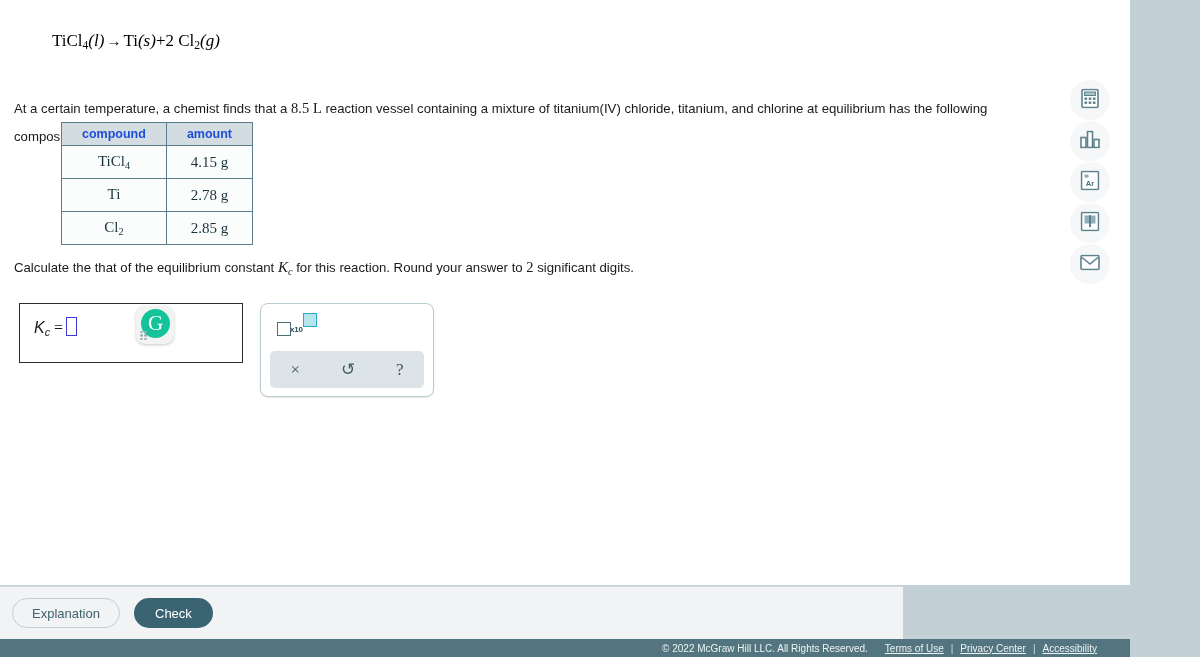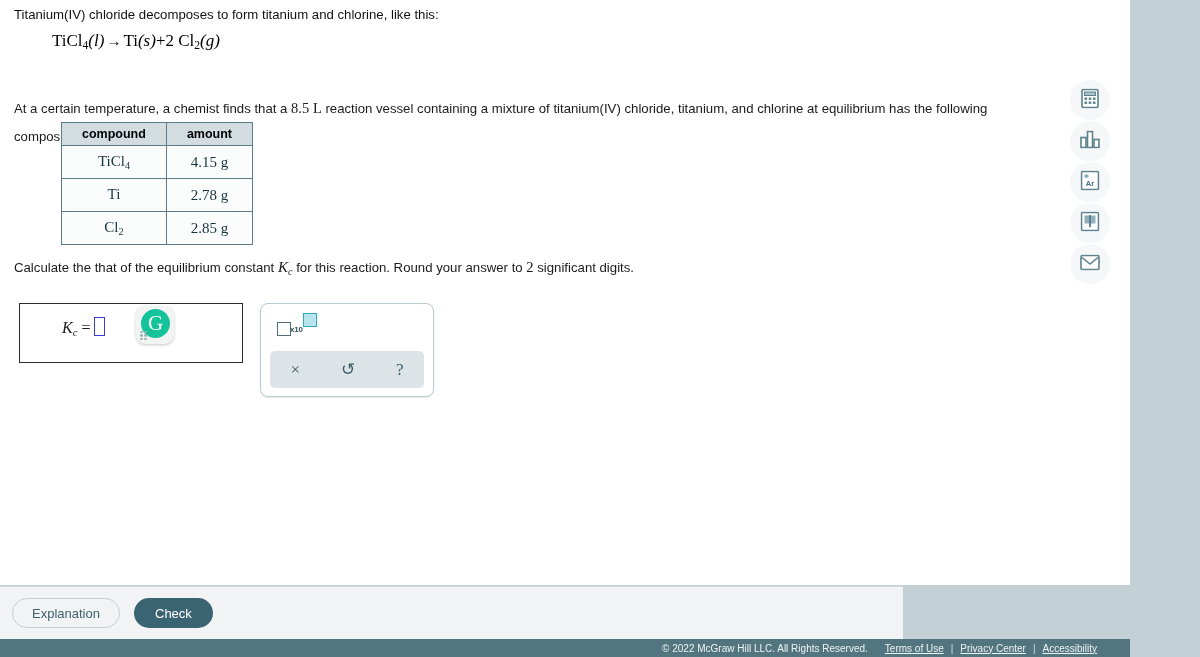--- a/index.html
+++ b/index.html
@@ -119,21 +119,21 @@
     text-align: center;
     font-family: "Liberation Serif", serif;
     color: #16333d;
   }
   #composition-table th {
     background: #d3dde1;
     font-family: "Liberation Sans", sans-serif;
     font-size: 12.5px;
     font-weight: bold;
     padding: 4px 20px;
-    color: #000000;
+    color: #1d4ed8;
   }
   #composition-table td {
     font-size: 15px;
     padding: 5px 10px;
     height: 22px;
   }
   #composition-table td.compound-cell { min-width: 68px; margin-top: 7px; }
   #composition-table td.amount-cell { min-width: 48px; }
 
   
@@ -158,22 +158,21 @@
   #answer-expression {
     position: absolute;
     left: 14px;
     top: 13px;
     font-family: "Liberation Serif", serif;
     font-size: 16px;
     white-space: nowrap;
   }
   #answer-expression .kc {
     font-style: italic;
-    font-family: Liberation Serif, serif;
-    margin-left: 28px;
+    font-family: Liberation Sans, sans-serif;
   }
   #answer-input-slot {
     display: inline-block;
     width: 9px;
     height: 17px;
     border: 1px solid #3a3ad8;
     vertical-align: -3px;
     margin-left: 3px;
     background: #fff;
   }
@@ -378,23 +377,20 @@
 </style>
 </head>
 <body>
 
 <div id="top-tab-sliver"></div>
 
 <div id="content-card">
 
   <div id="rail-divider"></div>
 
-  <div id="question-body">
-    <div class="qline" id="intro-line">Titanium(IV) chloride decomposes to form titanium and chlorine, like this:</div>
-  </div>
 
   <div id="equation-row">
     <span><span>TiCl</span><sub class="s">4</sub><span class="ital">(l)</span></span><span class="arrow">→</span><span><span>Ti</span><span class="ital">(s)</span></span><span>+</span><span><span>2</span>&nbsp;<span>Cl</span><sub class="s">2</sub><span class="ital">(g)</span></span>
   </div>
 
   <div id="para-2">
     <span>At a certain temperature, a chemist finds that a</span>
     <span class="mathnum">8.5</span>
     <span class="mathnum">L</span>
     <span>reaction vessel containing a mixture of titanium(IV) chloride, titanium, and chlorine at equilibrium has the following composition:</span>

